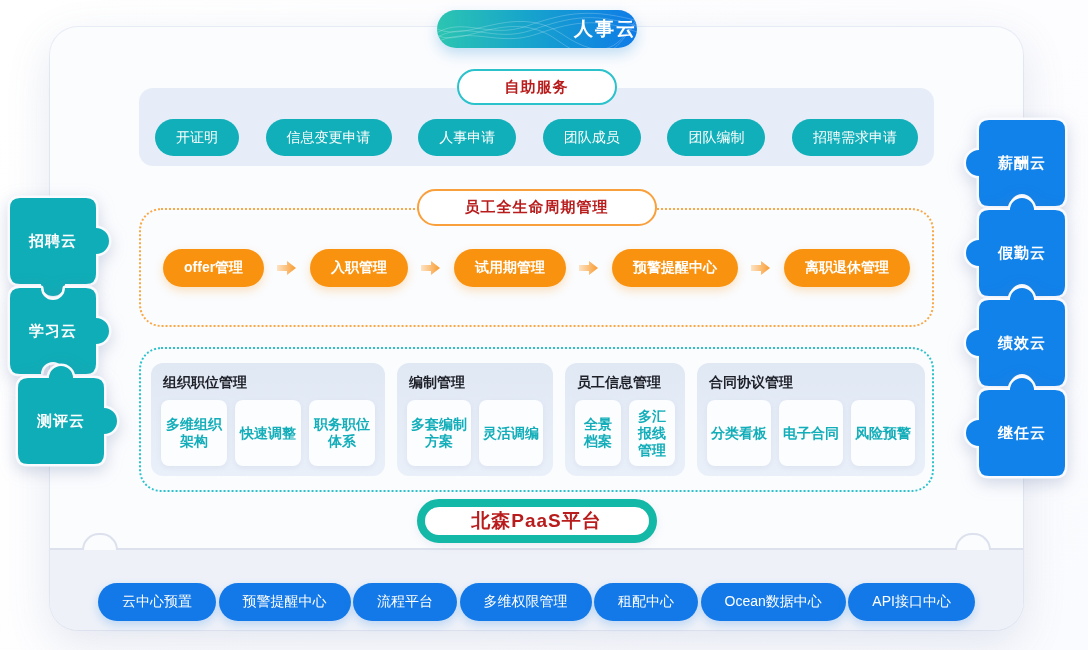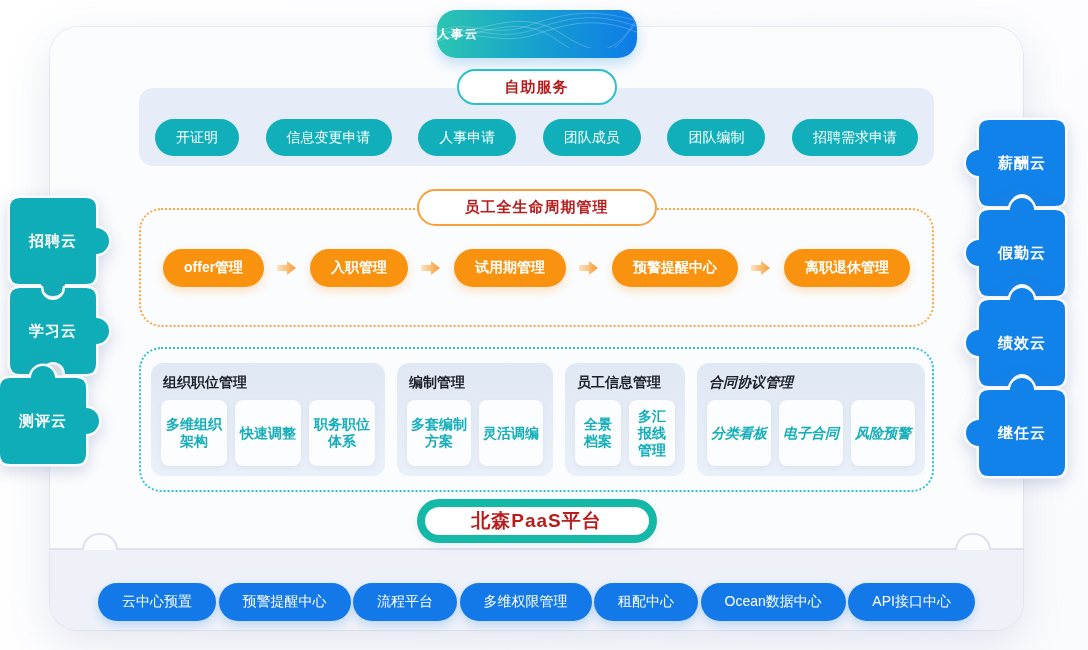--- a/index.html
+++ b/index.html
@@ -5,24 +5,24 @@
   * { margin:0; padding:0; box-sizing:border-box; }
   body { background:#fff; font-family:"Liberation Sans","DejaVu Sans",sans-serif; }
   .canvas { position:relative; width:1088px; height:650px; background:linear-gradient(135deg,#ffffff 0%,#fdfdff 60%,#fafbfe 100%); overflow:hidden; }
 
   
   .main { position:absolute; left:50px; top:27px; width:973px; height:603px;
           background:#FBFCFE; border-radius:28px;
           box-shadow:0 14px 44px rgba(96,115,160,.16), 0 0 0 1px rgba(228,233,244,.65); }
 
   
-  .badge { position:absolute; left:437px; top:10px; width:200px; height:48px; border-radius:19px;
+  .badge { position:absolute; left:437px; top:10px; width:200px; height:38px; border-radius:19px;
            background:linear-gradient(90deg,#2CC5B1 0%,#17A4CC 45%,#0E7BE8 100%);
-           display:flex; align-items:center; justify-content:flex-start; z-index:6;
-           color:#fff; font-size:12px; font-weight:bold; letter-spacing:2px; overflow:hidden;
+           display:flex; align-items:center; justify-content:flex-end; z-index:6;
+           color:#fff; font-size:19px; font-weight:bold; letter-spacing:2px; overflow:hidden;
            box-shadow:0 6px 14px rgba(20,130,210,.25); }
   .badge svg { position:absolute; left:0; top:0; }
   .badge span { position:relative; z-index:2; }
 
   
   .pill { position:absolute; left:50%; transform:translateX(-50%); background:#fff;
           display:flex; align-items:center; justify-content:center;
           font-weight:bold; color:#b91c1c; z-index:4; }
   .pill-self { top:42px; width:160px; height:36px; border:2px solid #2BC2CC; border-radius:18px; font-size:15px; letter-spacing:1px; }
   .pill-life { top:162px; width:240px; height:37px; border:2px solid #F9A03C; border-radius:19px; font-size:15px; letter-spacing:1px; }
@@ -48,21 +48,21 @@
   .box-cards { position:absolute; left:89px; top:320px; width:795px; height:145px;
                border:2px dotted #2BC2CC; border-radius:22px;
                display:flex; gap:12px; padding:14px 10px; }
   .card { background:linear-gradient(180deg,#E0E8F4 0%,#EAF0F9 100%); border-radius:12px;
           padding:9px 10px 10px; display:flex; flex-direction:column; }
   .card-title { font-size:14px; font-weight:bold; color:#1F2129; margin:2px 0 8px 2px; white-space:nowrap; }
   .card-items { display:flex; gap:8px; flex:1; }
   .card-item { background:#FBFDFF; border-radius:8px; display:flex; align-items:center; justify-content:center;
                text-align:center; color:#13AEB9; font-weight:bold; font-size:14px; line-height:17px;
                padding:2px 4px; word-break:break-all; box-shadow:0 2px 5px rgba(130,150,190,.12); }
-  .card-w1 { width:259px; } .card-w2 { width:156px; } .card-w3 { width:120px; } .card-w4 { width:228px;font-style:italic; }
+  .card-w1 { width:259px; } .card-w2 { width:156px; } .card-w3 { width:120px; } .card-w4 { width:228px; }
   .item-66 { width:66px; } .item-64 { width:64px; } .item-46 { width:46px; }
 
   
   .band-paas { position:absolute; left:0; bottom:0; width:973px; height:82px;
                background:#EEF1F8; border-top:2px solid #DCE1ED; border-radius:0 0 28px 28px; }
   .bump { position:absolute; top:-17px; width:36px; height:17px; background:#FBFCFE;
           border:2px solid #DCE1ED; border-bottom:none; border-radius:18px 18px 0 0; }
   .bump-left { left:32px; } .bump-right { right:32px; }
   .paas-row { position:absolute; left:48px; right:48px; top:33px; display:flex; justify-content:space-between; }
   .chip-blue { background:#1379E8; height:38px; padding:0 24px; box-shadow:0 4px 10px rgba(19,121,232,.22); }
@@ -200,21 +200,21 @@
         <path d="M 10,0 L 76,0 Q 86,0 86,10 L 86,30 A 13 13 0 1 1 86,56 L 86,76 Q 86,86 76,86 L 55,86 A 12 12 0 1 1 31,86 L 10,86 Q 0,86 0,76 L 0,10 Q 0,0 10,0 Z"></path>
       </svg>
     <div class="pz-label">招聘云</div>
   </div>
   <div class="pz pz-teal" style="left:10px; top:288px;">
     <svg width="86" height="86" viewBox="0 0 86 86">
         <path d="M 10,0 L 31,0 A 12 12 0 1 0 55,0 L 76,0 Q 86,0 86,10 L 86,30 A 13 13 0 1 1 86,56 L 86,76 Q 86,86 76,86 L 55,86 A 12 12 0 1 0 31,86 L 10,86 Q 0,86 0,76 L 0,10 Q 0,0 10,0 Z"></path>
       </svg>
     <div class="pz-label">学习云</div>
   </div>
-  <div class="pz pz-teal" style="left:0; top:378px;">
+  <div class="pz pz-teal" style="left:18px; top:378px;">
     <svg width="86" height="86" viewBox="0 0 86 86">
         <path d="M 10,0 L 31,0 A 12 12 0 1 1 55,0 L 76,0 Q 86,0 86,10 L 86,30 A 13 13 0 1 1 86,56 L 86,76 Q 86,86 76,86 L 10,86 Q 0,86 0,76 L 0,10 Q 0,0 10,0 Z"></path>
       </svg>
     <div class="pz-label">测评云</div>
   </div>
 
   <div class="pz pz-blue" style="left:979px; top:120px;">
     <svg width="86" height="86" viewBox="0 0 86 86">
         <path d="M 10,0 L 76,0 Q 86,0 86,10 L 86,76 Q 86,86 76,86 L 55,86 A 12 12 0 1 0 31,86 L 10,86 Q 0,86 0,76 L 0,56 A 13 13 0 1 1 0,30 L 0,10 Q 0,0 10,0 Z"></path>
       </svg>

